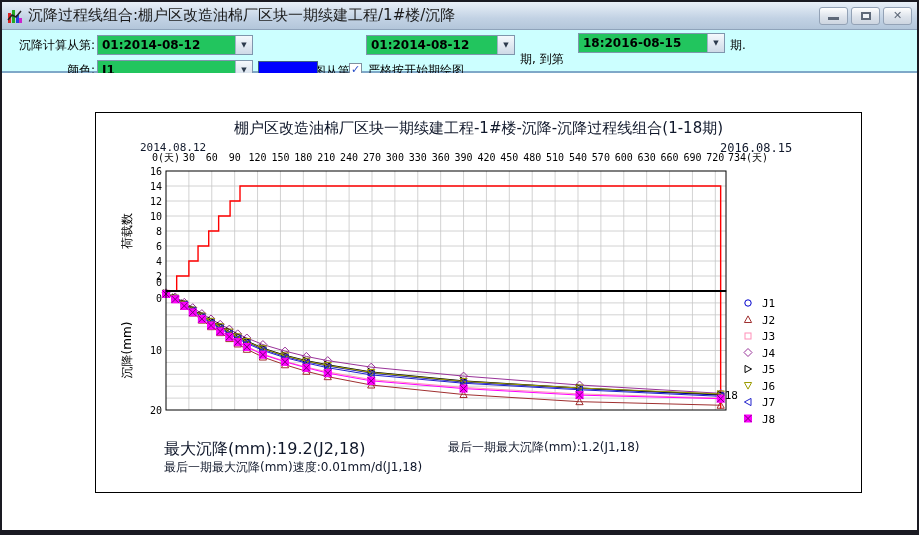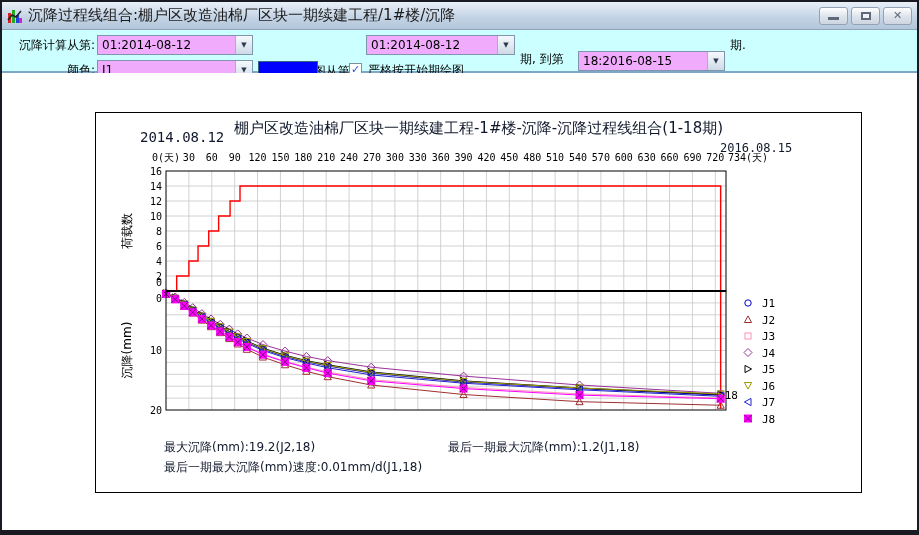--- a/index.html
+++ b/index.html
@@ -11,38 +11,38 @@
   #titlebar .title { font-size:15px; color:#1b1b1b; margin-left:5px; flex:1 1 auto; white-space:nowrap; overflow:hidden; }
   .winbtns { display:flex; gap:3px; }
   .winbtn { width:29px; height:18px; border:1px solid #93a2b6; border-radius:3px; background:linear-gradient(#fefefe,#dde3eb 55%,#cdd5e0); display:flex; align-items:center; justify-content:center; cursor:default; }
   .glyph-min { width:11px; height:3px; background:#5d6878; margin-top:6px; }
   .glyph-restore { width:10px; height:8px; border:2px solid #5d6878; background:#eef2f7; }
   .glyph-close { font-size:11px; font-weight:bold; color:#5d6878; line-height:1; }
 
   
   #toolbar { position:relative; height:43px; background:#ccffff; border-bottom:2px solid #7fa8c8; font-size:12px; color:#000; }
   .tlabel { position:absolute; height:20px; line-height:20px; white-space:nowrap; }
-  .combo { position:absolute; height:20px; background:#f0abfc; border:1px solid #7f96ad; display:flex; align-items:center; }
+  .combo { position:absolute; height:20px; background:#22c55e; border:1px solid #7f96ad; display:flex; align-items:center;font-weight:bold; }
   .combo-text { flex:1 1 auto; padding:0 4px; font-size:12px; white-space:nowrap; overflow:hidden; }
   .combo-arrow { width:17px; height:100%; border-left:1px solid #9fb2c6; background:linear-gradient(#f5f9fd,#cfdae7); font-size:7px; color:#2c3a4d; display:flex; align-items:center; justify-content:center; }
   #color-swatch { position:absolute; left:256px; top:31px; width:60px; height:17px; border:1px solid #406080; }
   .checkbox { position:absolute; left:347px; top:33px; width:13px; height:13px; background:#fff; border:1px solid #7e8f9f; font-size:11px; line-height:11px; text-align:center; color:#2b50c8; font-weight:bold; }
 
   
   #content { position:relative; height:447px; background:#ffffff; }
   #chart-panel { position:absolute; left:93px; top:39px; width:767px; height:381px; border:1px solid #000; background:#fff; }
   #chart-svg { position:absolute; left:0; top:0; }
   #chart-svg text { font-family:"DejaVu Sans Mono","Liberation Mono",monospace; fill:#000; }
   .cht { position:absolute; white-space:nowrap; color:#0f172a; }
   #chart-title { left:0; right:0; top:6px; text-align:center; font-size:15px; }
-  #date-start { left:44px; top:16px; font-size:14px; font-family:"DejaVu Sans Mono",monospace; }
+  #date-start { left:44px; top:28px; font-size:11px; font-family:"DejaVu Sans Mono",monospace; }
   #date-end { left:624px; top:28px; font-size:12px; font-family:"DejaVu Sans Mono",monospace; }
   .v-label { position:absolute; font-size:12px; transform:translate(-50%,-50%) rotate(-90deg); white-space:nowrap; }
   #footer1 { left:68px; top:306px; font-size:12px; }
-  #footer2a { left:68px; top:326px; font-size:12px; }
+  #footer2a { left:68px; top:326px; font-size:16px; }
   #footer2b { left:352px; top:326px; font-size:12px; }
   #footer3 { left:68px; top:346px; font-size:12px; }
 </style>
 </head>
 <body>
 
 <div id="window">
 
   <div id="titlebar">
     <svg width="16" height="16">
@@ -71,21 +71,21 @@
     <div class="combo" style="left:95px;top:5px;width:156px;">
       <span class="combo-text">01:2014-08-12</span>
       <span class="combo-arrow">▼</span>
     </div>
     <span class="tlabel" style="left:256px;top:5px;margin-top:26px;">期开始. 绘图从第:</span>
     <div class="combo" style="left:364px;top:5px;width:149px;">
       <span class="combo-text">01:2014-08-12</span>
       <span class="combo-arrow">▼</span>
     </div>
     <span class="tlabel" style="left:518px;top:19px;">期, 到第</span>
-    <div class="combo" style="left:576px;top:21px;width:147px;">
+    <div class="combo" style="left:576px;top:3px;width:147px;">
       <span class="combo-text">18:2016-08-15</span>
       <span class="combo-arrow">▼</span>
     </div>
     <span class="tlabel" style="left:728px;top:5px;">期.</span>
 
     <span class="tlabel" style="left:40px;top:30px;width:53px;text-align:right;">颜色:</span>
     <div class="combo" style="left:95px;top:30px;width:156px;">
       <span class="combo-text">J1</span>
       <span class="combo-arrow">▼</span>
     </div>

